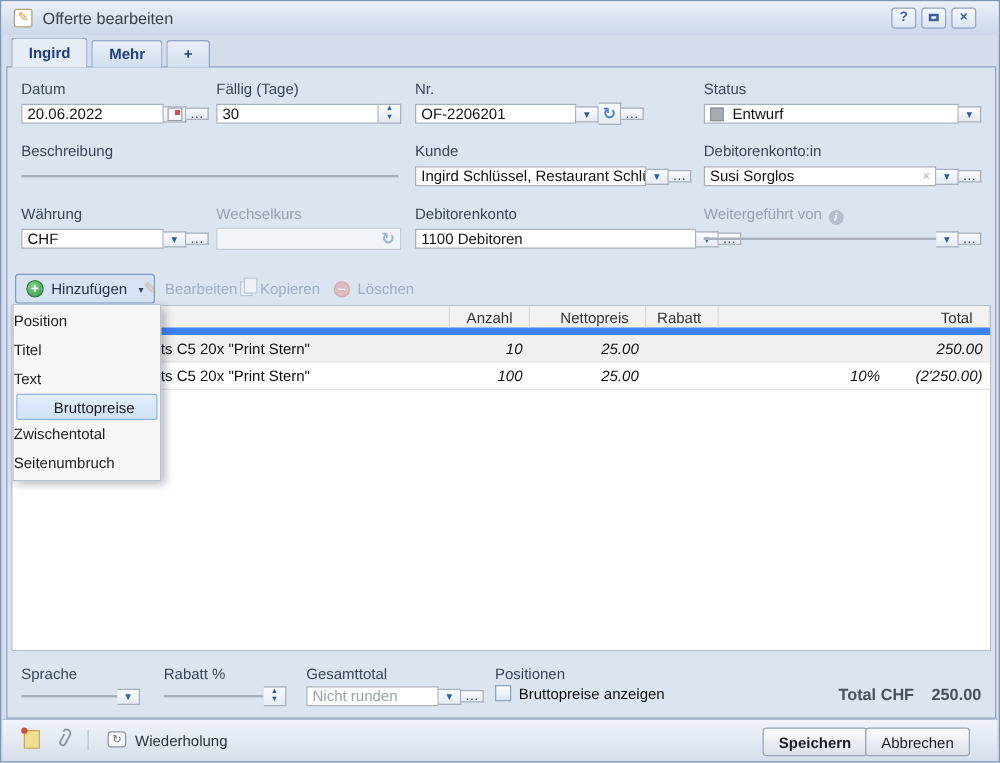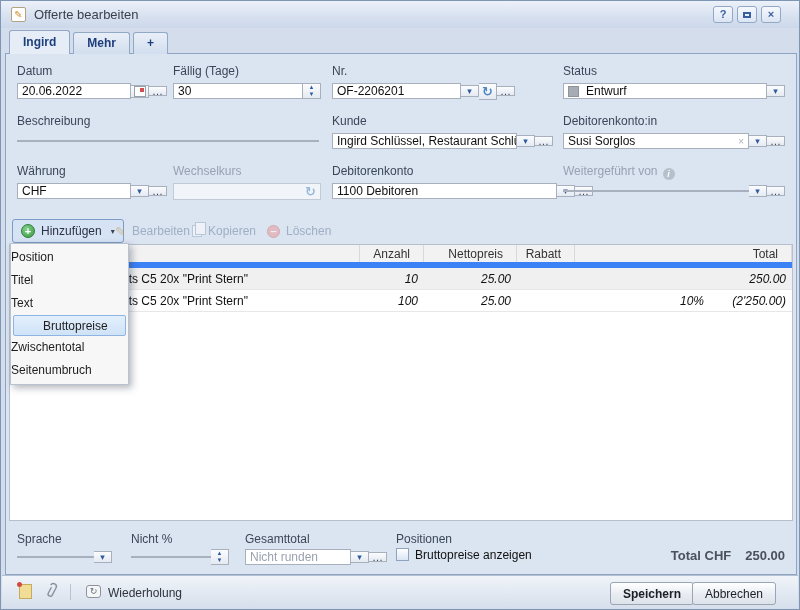--- a/index.html
+++ b/index.html
@@ -293,21 +293,21 @@
   </div>
 
   <div class="lbl" style="left:16px;top:531px">Sprache</div>
   <div class="grp" style="left:16px;top:545px;width:95px">
     <div class="inp"></div>
     <div class="gbtn">
         <span class="chev">▾</span>
       </div>
   </div>
 
-  <div class="lbl" style="left:130px;top:531px">Nicht %</div>
+  <div class="lbl" style="left:130px;top:531px">Rabatt %</div>
   <div class="grp" style="left:130px;top:545px;width:98px">
     <div class="inp"></div>
     <div class="gbtn spin">
       <span>▲</span>
       <span>▼</span>
     </div>
   </div>
 
   <div class="lbl" style="left:244px;top:531px">Gesamttotal</div>
   <div class="grp" style="left:244px;top:545px;width:142px">

